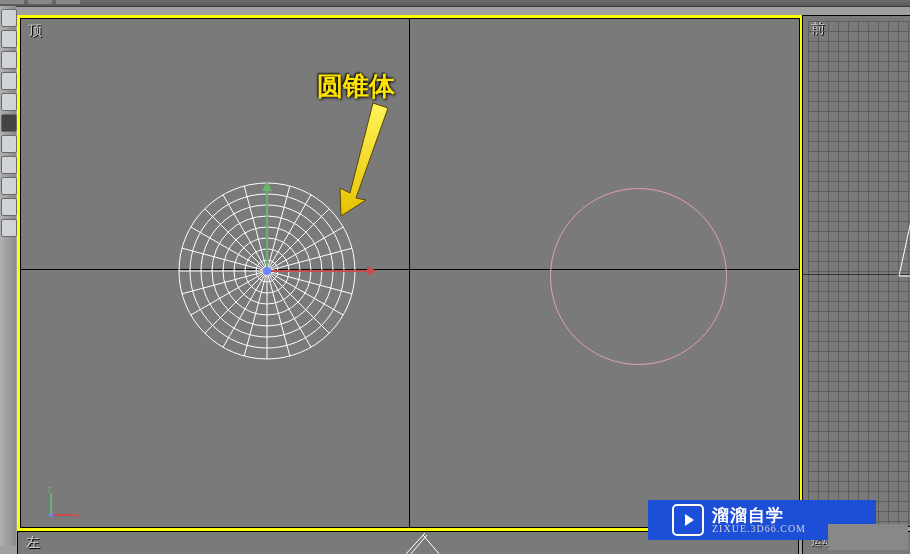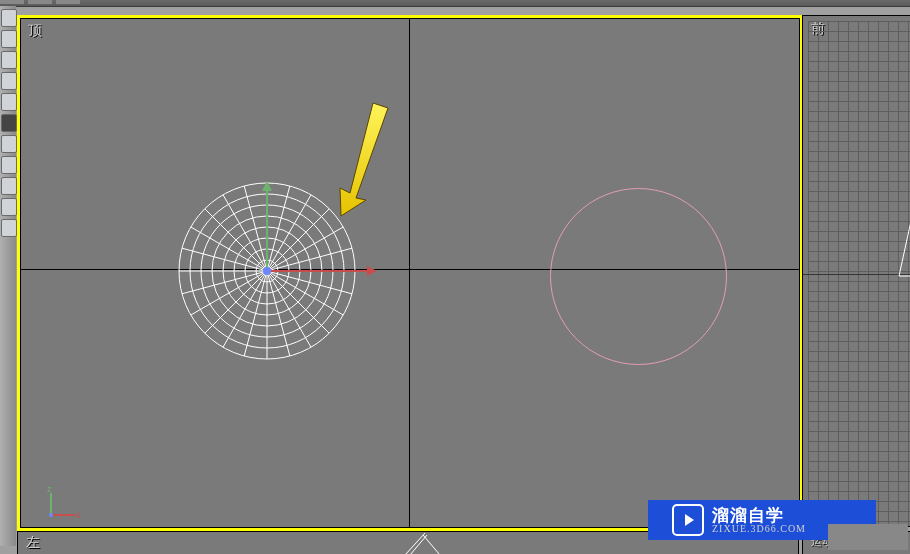--- a/index.html
+++ b/index.html
@@ -311,20 +311,21 @@
     <svg class="arrow-annotation" width="80" height="120">
       <defs>
         <linearGradient id="ag" x1="0" y1="0" x2="0" y2="1">
           <stop offset="0%" stop-color="#fff45a"></stop>
           <stop offset="100%" stop-color="#e6c200"></stop>
         </linearGradient>
       </defs>
       <polygon points="55,5 70,10 38,100 48,102 23,118 22,90 32,95" fill="url(#ag)" stroke="#5a4600" stroke-width="1"></polygon>
     </svg>
 
+    <div class="annotation-text" style="left:297px;top:51px;">圆锥体</div>
 
     <svg class="axis-indicator" width="38" height="38">
       <line x1="6" y1="30" x2="6" y2="8" stroke="#6db36d" stroke-width="2"></line>
       <line x1="6" y1="30" x2="30" y2="30" stroke="#c84e4e" stroke-width="2"></line>
       <circle cx="6" cy="30" r="2" fill="#6b86ff"></circle>
       <text x="2" y="7" fill="#6db36d" font-size="9">z</text>
       <text x="31" y="33" fill="#c84e4e" font-size="9">x</text>
     </svg>
   </div>
 

